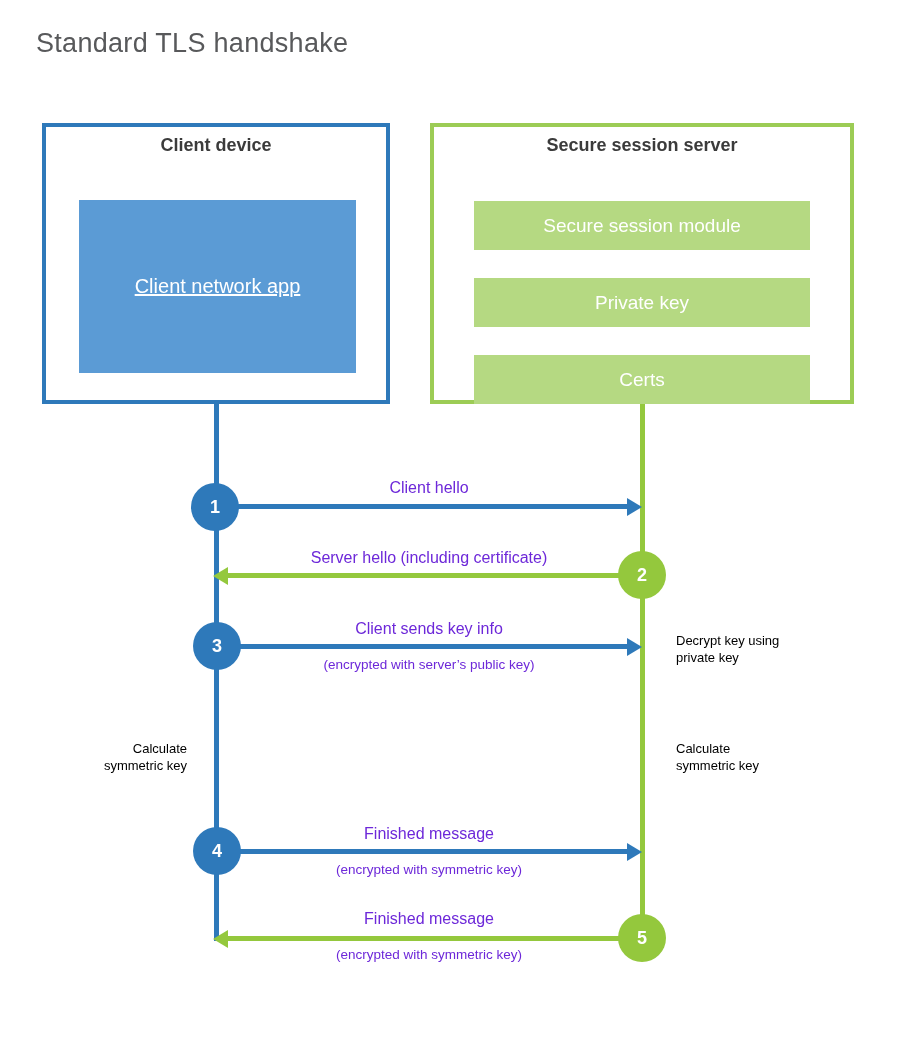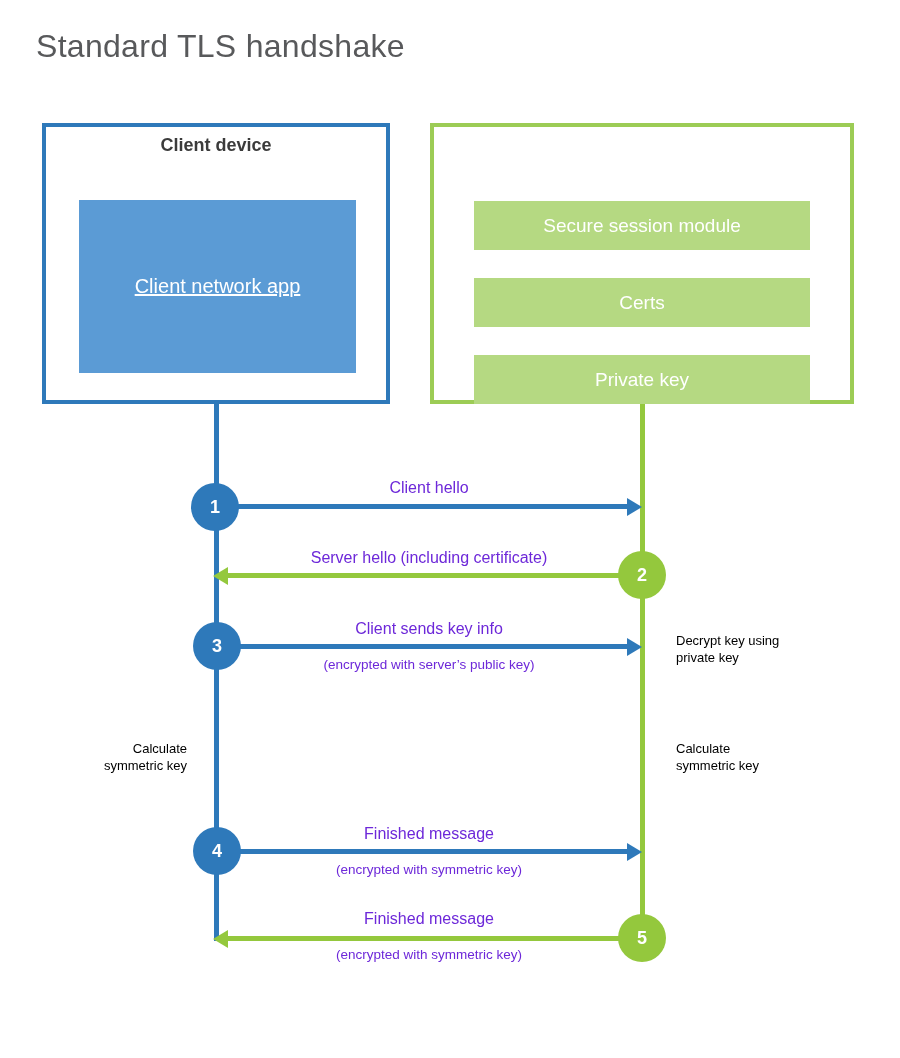--- a/index.html
+++ b/index.html
@@ -2,21 +2,21 @@
 <html><head>
 <meta charset="utf-8">
 <style>
   html,body { margin:0; padding:0; background:#ffffff; }
   .canvas {
     position:relative; width:900px; height:1058px; background:#ffffff;
     font-family:"Liberation Sans", sans-serif; overflow:hidden;
   }
   .page-title {
     position:absolute; left:36px; top:28px; margin:0;
-    font-size:32px; font-weight:300; color:#58595b; letter-spacing:0.3px;
+    font-size:27px; font-weight:300; color:#58595b; letter-spacing:0.3px;
   }
   
   .box { position:absolute; top:123px; height:273px; background:#ffffff; }
   .client-box { left:42px; width:340px; border:4px solid #2e79ba; }
   .server-box { left:430px; width:416px; border:4px solid #9ccc55; }
   .box-title {
     margin-top:8px; text-align:center; font-size:18px; font-weight:700; color:#3b3b3b;
   }
   .client-app {
     position:absolute; left:33px; top:73px; width:277px; height:173px;
@@ -74,29 +74,30 @@
   <h1 class="page-title">Standard TLS handshake</h1>
 
   <div class="box client-box">
     <div class="box-title">Client device</div>
     <div class="client-app">
       <span>Client network app</span>
     </div>
   </div>
 
   <div class="box server-box">
+    <div class="box-title">Secure session server</div>
     <div class="server-bars">
       <div class="bar">
         <span>Secure session module</span>
       </div>
       <div class="bar">
-        <span>Certs</span>
+        <span>Private key</span>
       </div>
       <div class="bar">
-        <span>Private key</span>
+        <span>Certs</span>
       </div>
     </div>
   </div>
 
   <div class="lifeline blue"></div>
   <div class="lifeline green"></div>
 
   <div class="arrow-line line-blue" style="left:217px; top:504px; width:412px;"></div>
   <div class="arrow-head head-right" style="left:627px; top:498px;"></div>
   <div class="step-circle c-blue" style="left:191px; top:483px;">1</div>

